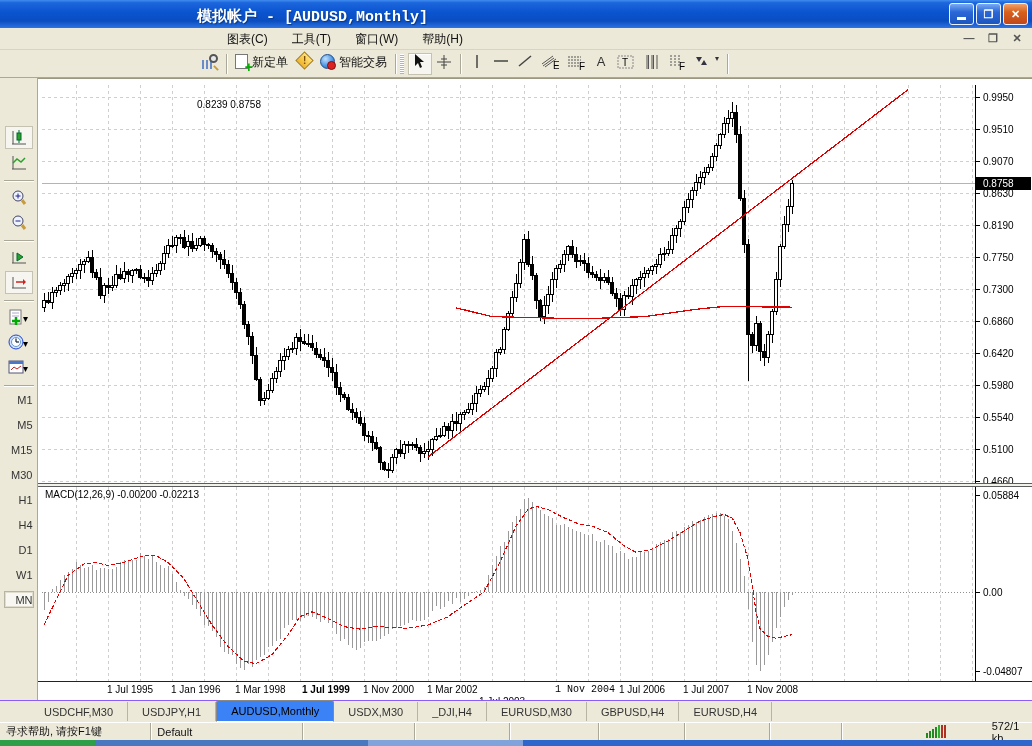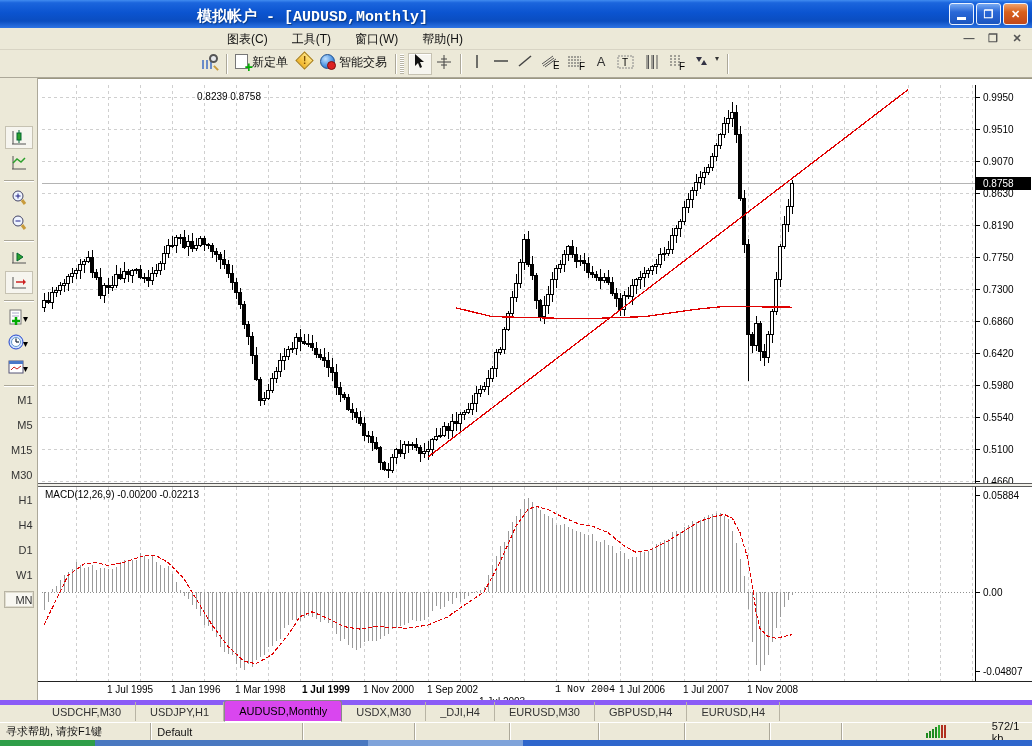--- a/index.html
+++ b/index.html
@@ -60,33 +60,33 @@
   .ssep{width:30px;height:2px;border-top:1px solid #aca899;border-bottom:1px solid #fff;margin:4px 0}
   .tfbtn{width:30px;height:17px;margin-bottom:8px;font-size:11px;color:#333;text-align:right;line-height:16px;border:1px solid transparent}
   .tfbtn.sel{background:#f8f7f1;border:1px solid #b8b4a4;box-shadow:0 0 0 1px #e0ddcf inset}
 
   
   #client{left:38px;top:78px;width:994px;height:622px;background:#fff;border-top:1px solid #9b9781}
   #chart-box{left:42px;top:85px;width:990px;height:398px}
   #macd-box{left:42px;top:487px;width:990px;height:194px}
   #divider{left:38px;top:483px;width:994px;height:4px;background:#f2f1ea;border-top:1px solid #5c5c5c;border-bottom:1px solid #5c5c5c}
   #macd-bottom{left:38px;top:681px;width:994px;height:1px;background:#222}
-  #ohlc{left:197px;top:91px;font-size:10px;color:#000;white-space:nowrap}
+  #ohlc{left:197px;top:99px;font-size:10px;color:#000;white-space:nowrap}
   #macd-label{left:45px;top:489px;font-size:10px;color:#000;white-space:nowrap}
   #dates{left:42px;top:684px;width:933px;height:15px}
   .datelabel{position:absolute;top:0;font-size:10px;color:#000;white-space:nowrap}
   svg text{font-family:"Liberation Sans",sans-serif;font-size:10px;fill:#000}
   .grid{stroke:#cfcfcf;stroke-dasharray:3 3}
 
   
-  #tabbar{left:0;top:700px;width:1032px;height:22px;background:#ece9d8;border-top:5px solid #8b5cf6;
-    display:flex;align-items:flex-end;padding-left:38px}
+  #tabbar{left:0;top:700px;width:1032px;height:22px;background:#ece9d8;border-top:1px solid #8b5cf6;
+    display:flex;align-items:flex-end;padding-left:30px}
   .tab{height:19px;padding:0 14px;font-size:11px;color:#333;display:flex;align-items:center;white-space:nowrap;
     border-right:1px solid #b8b4a4;margin-bottom:1px}
-  .tab.active{background:#d946ef;border:1px solid #888;border-bottom:1px solid #fff;height:22px;margin-bottom:0;
+  .tab.active{background:#3b82f6;border:1px solid #888;border-bottom:1px solid #fff;height:22px;margin-bottom:0;
     border-radius:3px 3px 0 0;color:#000}
 
   
   #statusbar{left:0;top:722px;width:1032px;height:18px;background:#ece9d8;border-top:1px solid #fff;
     display:flex;align-items:center;font-size:11px;color:#111}
   .seg{height:18px;display:flex;align-items:center;padding:0 6px;border-right:1px solid #aca899;box-shadow:1px 0 0 #fff;white-space:nowrap}
   #signal{display:flex;align-items:flex-end;gap:1px;height:13px;margin-left:84px}
   #signal i{display:block;width:2px}
   #kb{margin-left:46px}
 
@@ -1028,21 +1028,21 @@
   <div id="macd-bottom" class="abs"></div>
   <div id="ohlc" class="abs">0.8239 0.8758</div>
   <div id="macd-label" class="abs">MACD(12,26,9) -0.00200 -0.02213</div>
   <div id="dates" class="abs">
       <span class="datelabel" style="left: 1px; margin-top: 25px;">1 Mar 1994</span>
       <span class="datelabel" style="left: 65px;">1 Jul 1995</span>
       <span class="datelabel" style="left: 129px;">1 Jan 1996</span>
       <span class="datelabel" style="left: 193px;">1 Mar 1998</span>
       <span class="datelabel" style="left: 260px; font-weight: bold;">1 Jul 1999</span>
       <span class="datelabel" style="left: 321px;">1 Nov 2000</span>
-      <span class="datelabel" style="left: 385px;">1 Sep 2002</span>
+      <span class="datelabel" style="left: 385px;">1 Mar 2002</span>
       <span class="datelabel" style="left: 437px; margin-top: 12px;">1 Jul 2003</span>
       <span class="datelabel" style="left: 513px; font-family: Liberation Mono, monospace;">1 Nov 2004</span>
       <span class="datelabel" style="left: 577px;">1 Jul 2006</span>
       <span class="datelabel" style="left: 641px;">1 Jul 2007</span>
       <span class="datelabel" style="left: 705px;">1 Nov 2008</span>
     </div>
 
   <div id="tabbar" class="abs">
       <div class="tab">USDCHF,M30</div>
       <div class="tab">USDJPY,H1</div>

